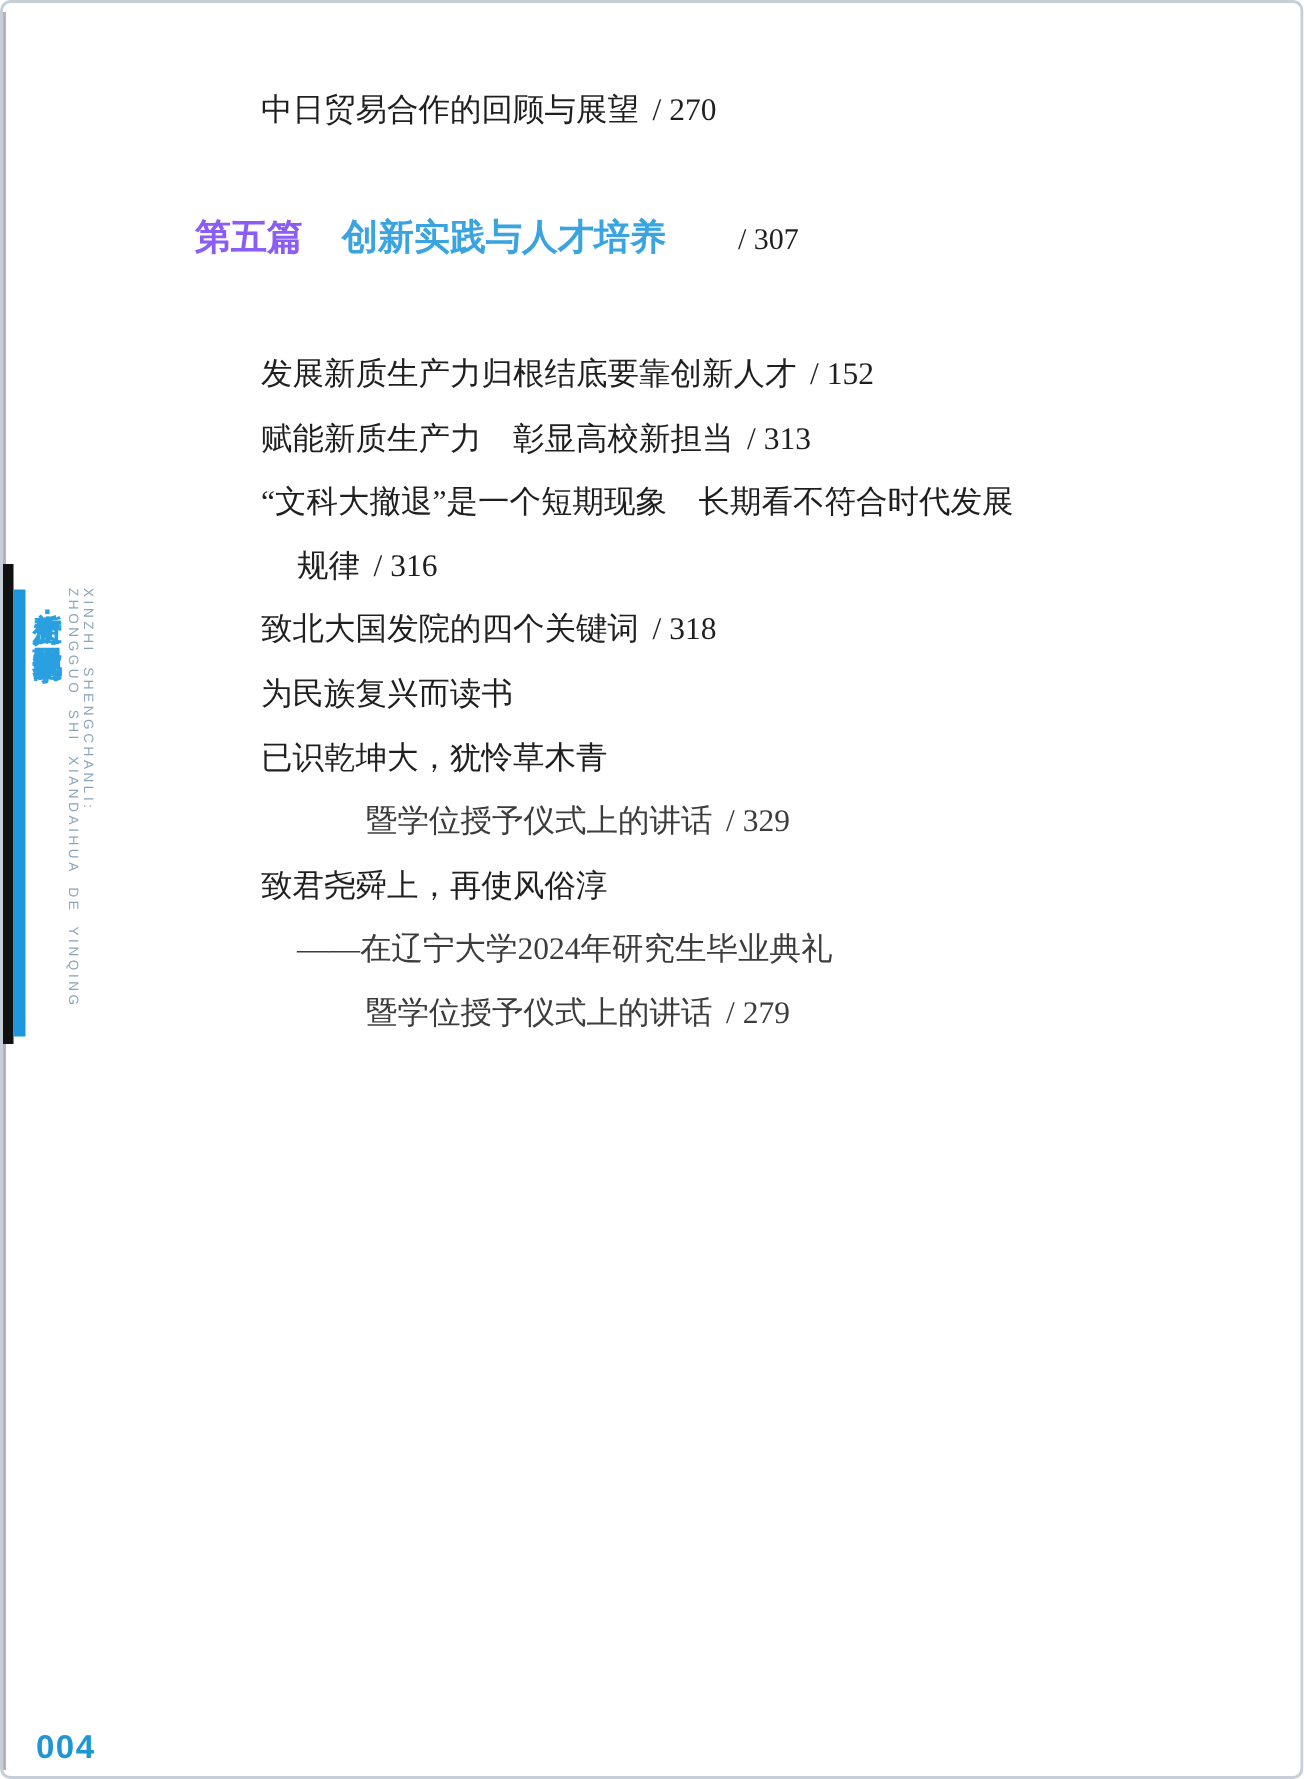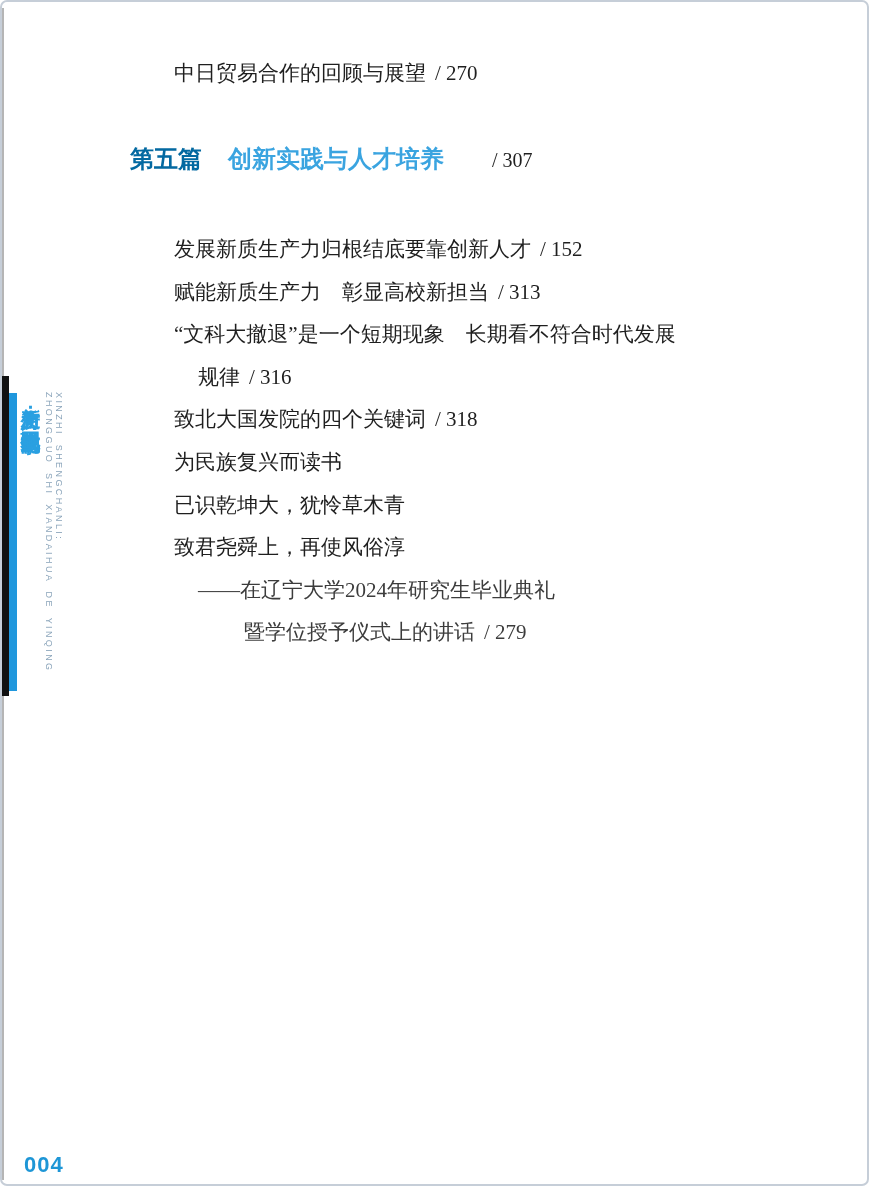--- a/index.html
+++ b/index.html
@@ -83,31 +83,32 @@
       <div>XINZHI SHENGCHANLI:</div>
       <div>ZHONGGUO SHI XIANDAIHUA DE YINQING</div>
     </div>
   </div>
 
   <div class="prev-line">
     <span>中日贸易合作的回顾与展望</span><span class="pg" style="margin-left:9px">/ 270</span>
   </div>
 
   <div class="section-header">
-    <span class="sec-label" style="color: #0369a1;">第五篇</span><span class="sec-title" style="color: rgb(58, 164, 224);">创新实践与人才培养</span><span class="sec-page" style="color: rgb(31, 31, 31); margin-left: 48px;">/ 307</span>
+    <span class="sec-label" style="color: #8b5cf6;">第五篇</span><span class="sec-title" style="color: rgb(58, 164, 224);">创新实践与人才培养</span><span class="sec-page" style="color: rgb(31, 31, 31); margin-left: 48px;">/ 307</span>
   </div>
 
   <div class="toc" id="toc-list">
       <div class="toc-line ind0"><span>发展新质生产力归根结底要靠创新人才</span><span class="pg">/ 152</span></div>
       <div class="toc-line ind0"><span>赋能新质生产力　彰显高校新担当</span><span class="pg">/ 313</span></div>
       <div class="toc-line ind0"><span>“文科大撤退”是一个短期现象　长期看不符合时代发展</span></div>
       <div class="toc-line ind1"><span>规律</span><span class="pg">/ 316</span></div>
       <div class="toc-line ind0"><span>致北大国发院的四个关键词</span><span class="pg">/ 318</span></div>
       <div class="toc-line ind0"><span>为民族复兴而读书</span></div>
       <div class="toc-line ind0"><span>已识乾坤大，犹怜草木青</span></div>
+      <div class="toc-line ind2 sub"><span>暨学位授予仪式上的讲话</span><span class="pg">/ 329</span></div>
       <div class="toc-line ind0"><span>致君尧舜上，再使风俗淳</span></div>
       <div class="toc-line ind1 sub"><span>——在辽宁大学2024年研究生毕业典礼</span></div>
       <div class="toc-line ind2 sub"><span>暨学位授予仪式上的讲话</span><span class="pg">/ 279</span></div>
     </div>
 
   <div class="folio" style="color: rgb(30, 150, 214);">004</div>
 
 </div>
 
 </body></html>

